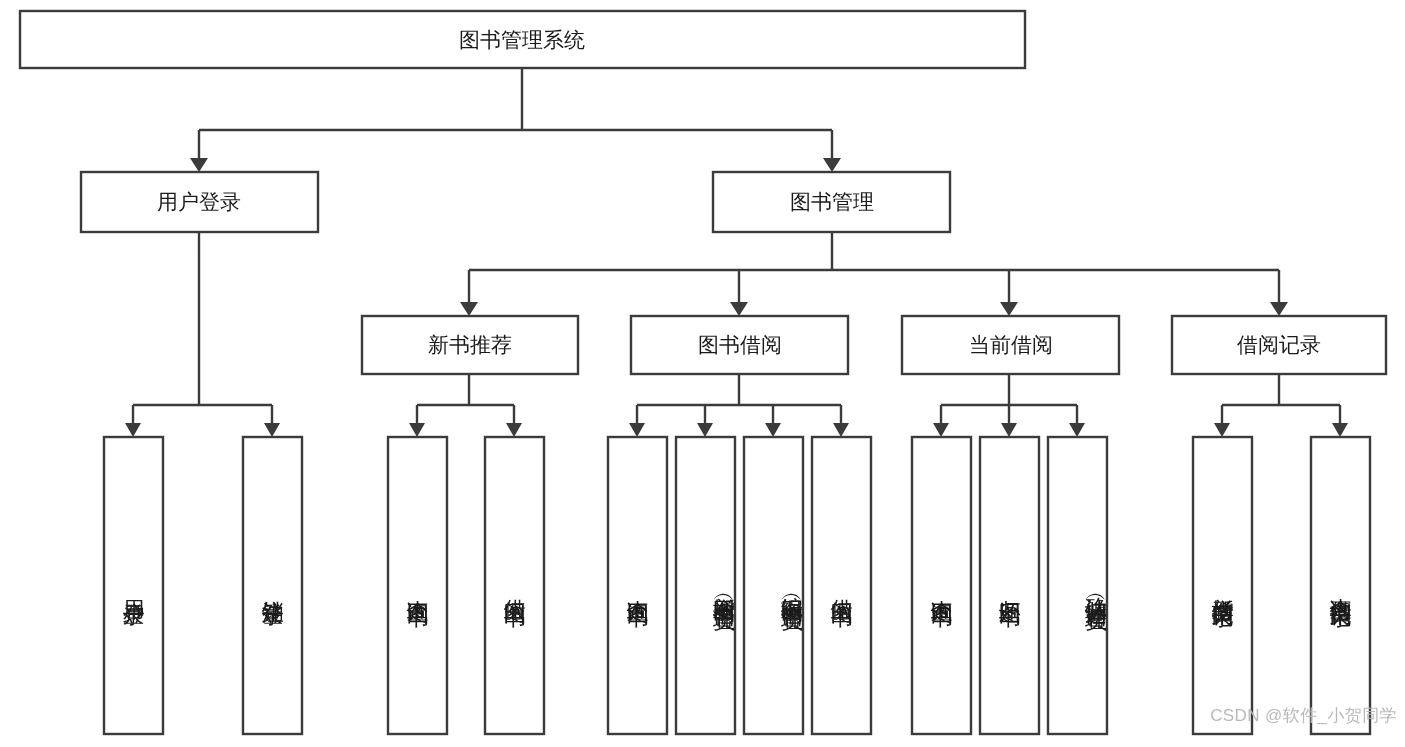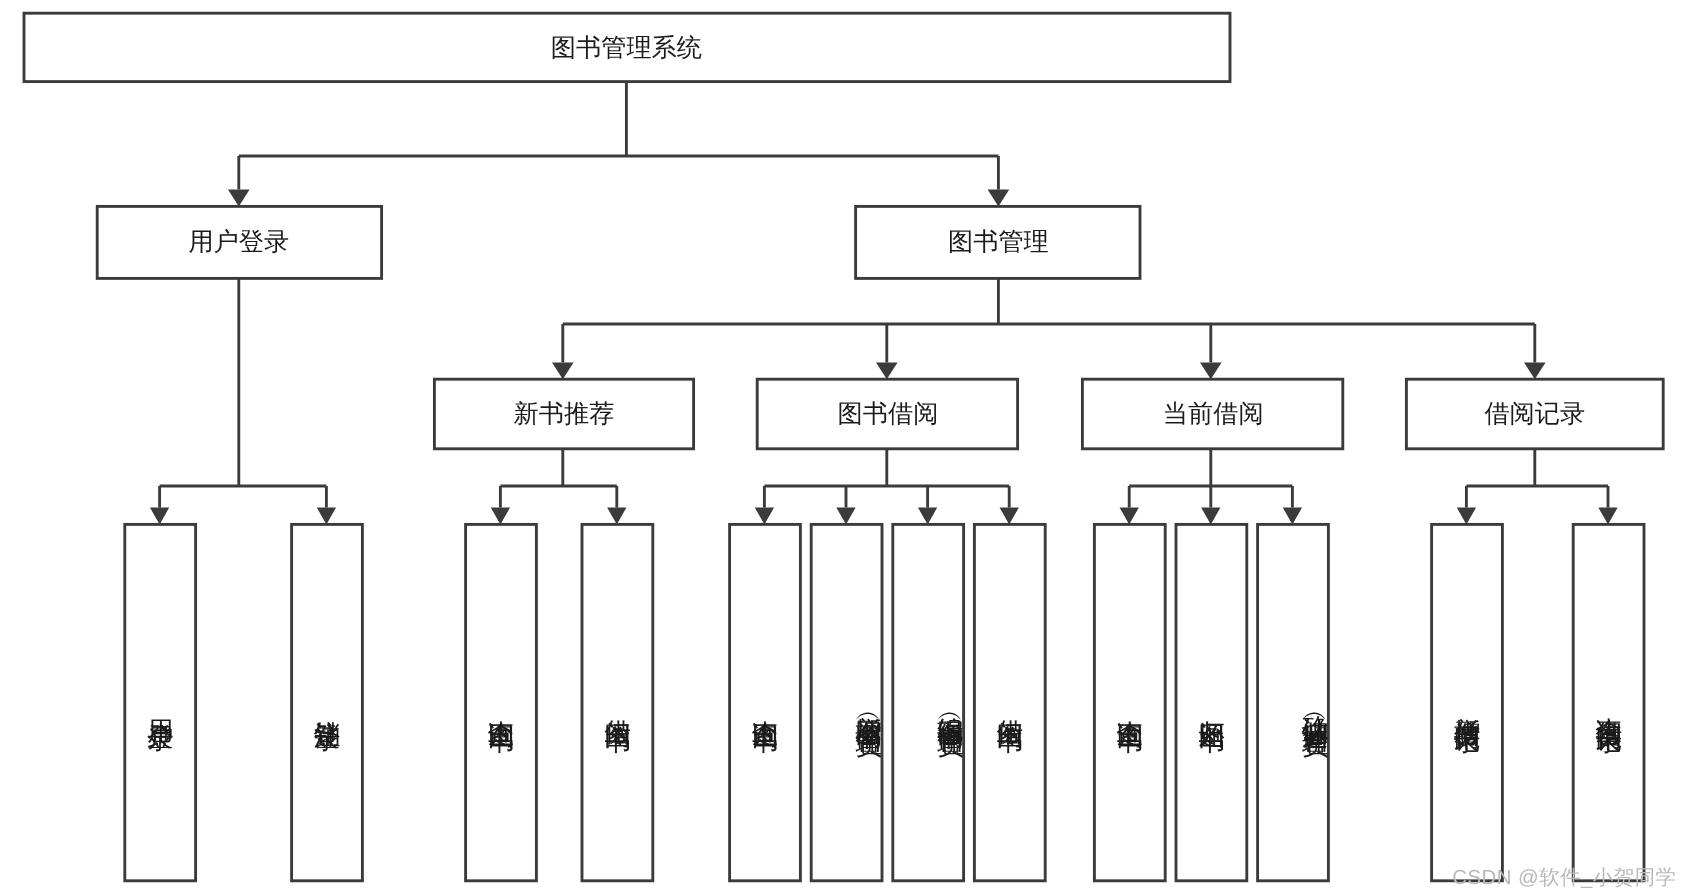--- a/index.html
+++ b/index.html
@@ -45,21 +45,21 @@
   .node-label-h {
     font-family: "Liberation Sans", "DejaVu Sans", sans-serif;
     font-size: 21px;
     fill: #1b1b1b;
     text-anchor: middle;
     dominant-baseline: middle;
   }
   .watermark-text {
     position: absolute;
     right: 8px;
-    bottom: 4px;
+    bottom: 20px;
     font-family: "Liberation Sans", "DejaVu Sans", sans-serif;
     font-size: 17px;
     color: #b9b9b9;
     white-space: nowrap;
     letter-spacing: 0.4px;
     pointer-events: none;
   }
   .vlabel {
     position: absolute;
     display: flex;

